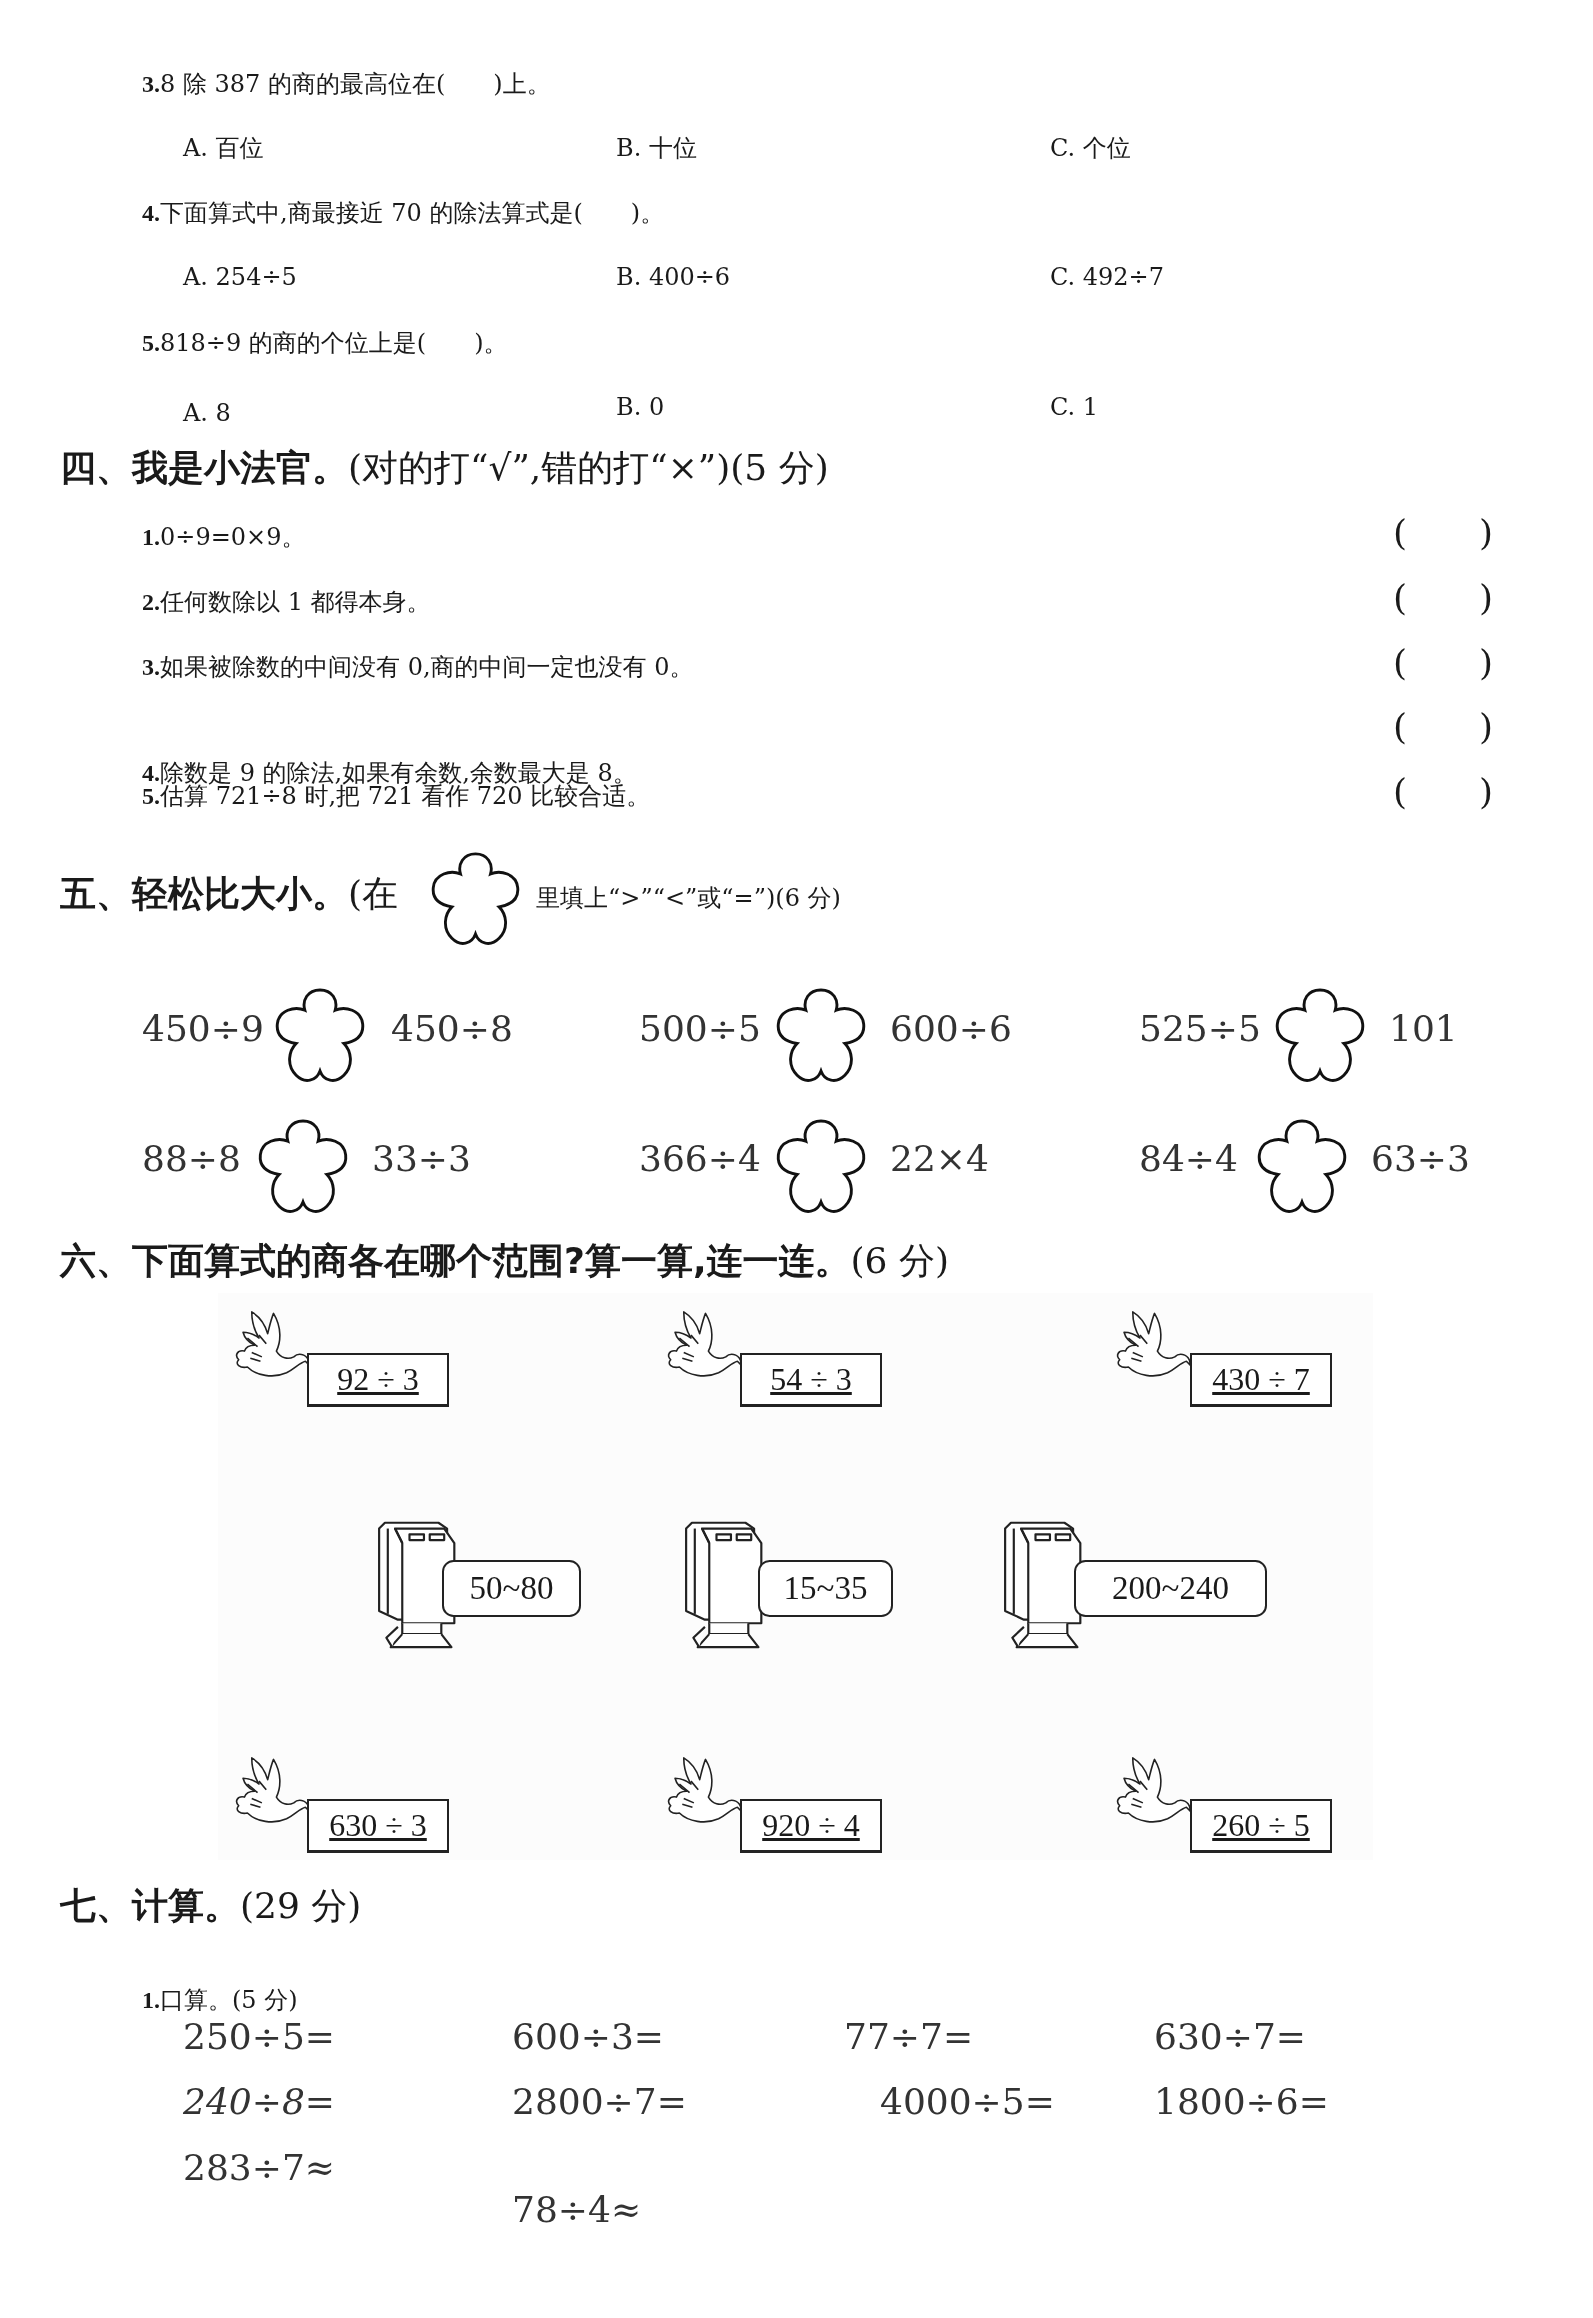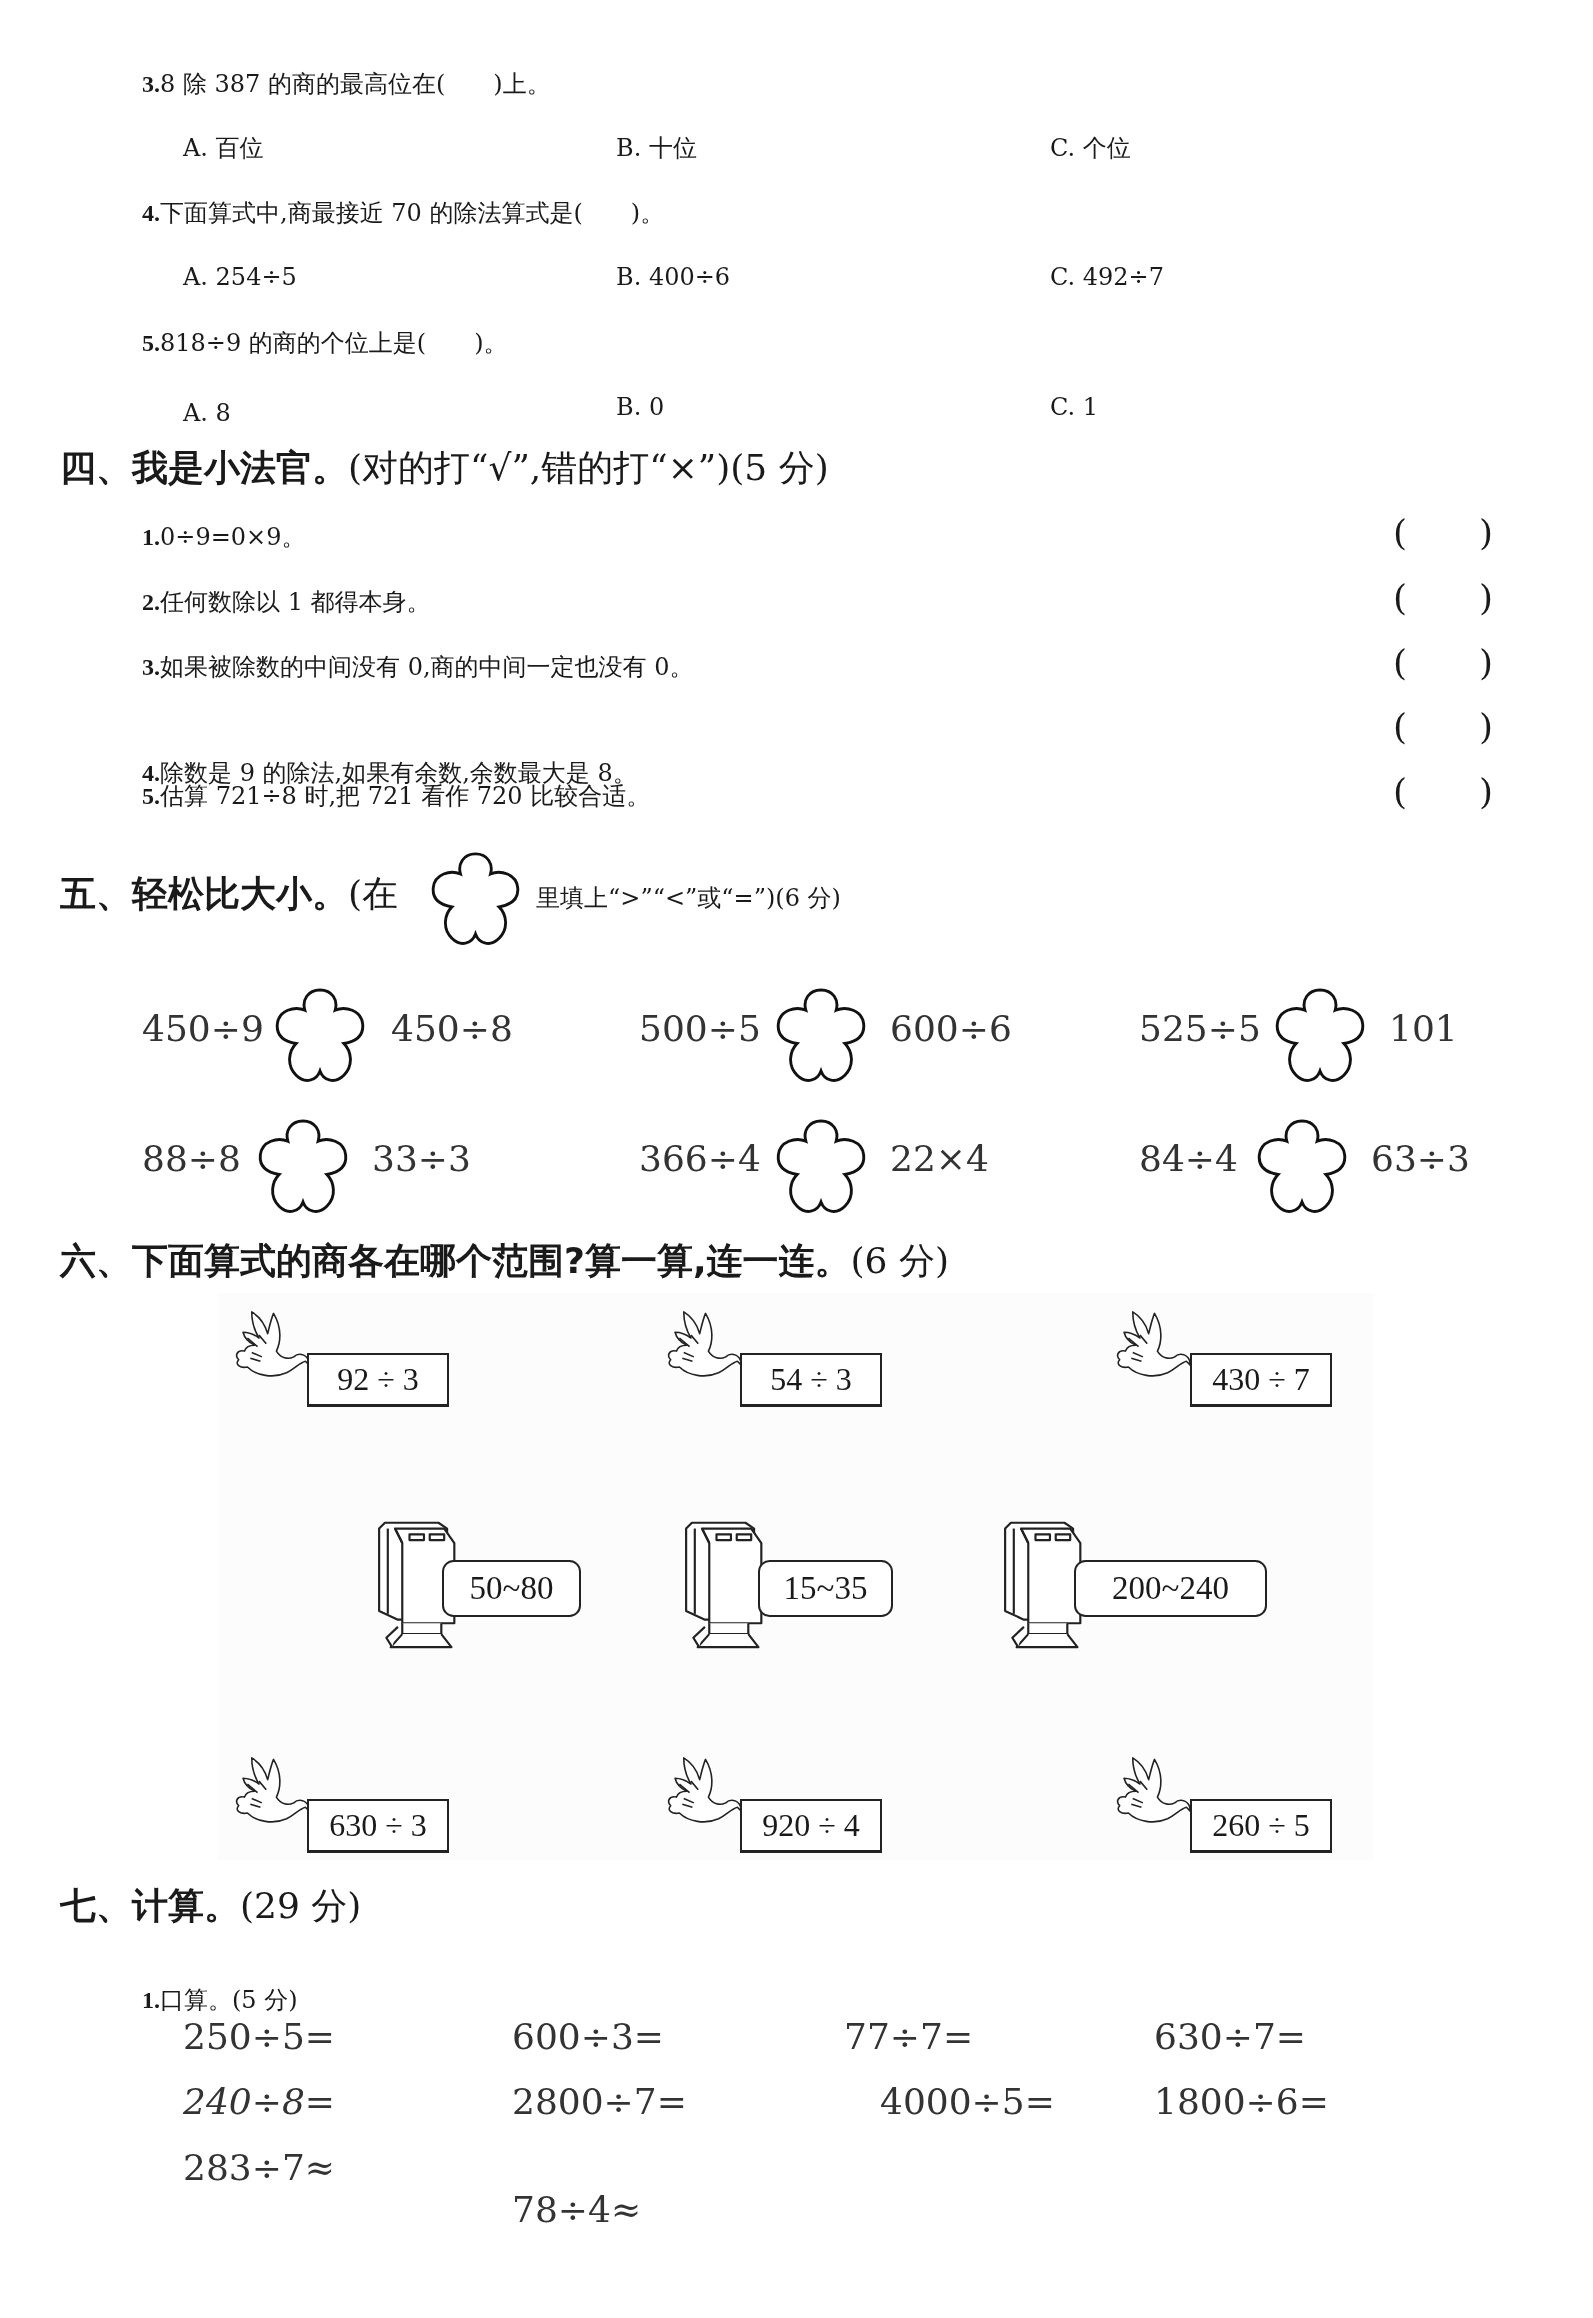--- a/index.html
+++ b/index.html
@@ -16,21 +16,21 @@
     .paren { font-size: 36px; line-height: 44px; }
     .flower { position: absolute; width: 94px; height: 103px; }
     .flower svg { width: 100%; height: 100%; display: block; }
     .cmp-text { font-size: 36px; line-height: 44px; color: #333; }
     .bird { position: absolute; width: 87px; height: 80px; }
     .bird svg { width: 100%; height: 100%; display: block; }
     .ebox {
       position: absolute; width: 142px; height: 54px; border: 2.2px solid #222;
       border-bottom-width: 3.6px; box-sizing: border-box; background: #fff;
       display: flex; align-items: center; justify-content: center;
-      font-family: "Liberation Serif", "DejaVu Serif", serif; font-size: 32px;
+      font-family: "Liberation Serif", "DejaVu Serif", serif; font-size: 32px; text-decoration: underline;
     }
     .pc { position: absolute; width: 94px; height: 131px; }
     .pc svg { width: 100%; height: 100%; display: block; }
     .rbox {
       position: absolute; height: 57px; border: 2.2px solid #222; border-radius: 11.6px;
       box-sizing: border-box; background: #fff; display: flex; align-items: center;
       justify-content: center; font-family: "Liberation Serif", "DejaVu Serif", serif; font-size: 33px;
     }
     .area6 { position: absolute; left: 218px; top: 1293px; width: 1155px; height: 567px; background: #fcfcfc; }
     .calc { font-size: 36px; line-height: 44px; color: #333; }

